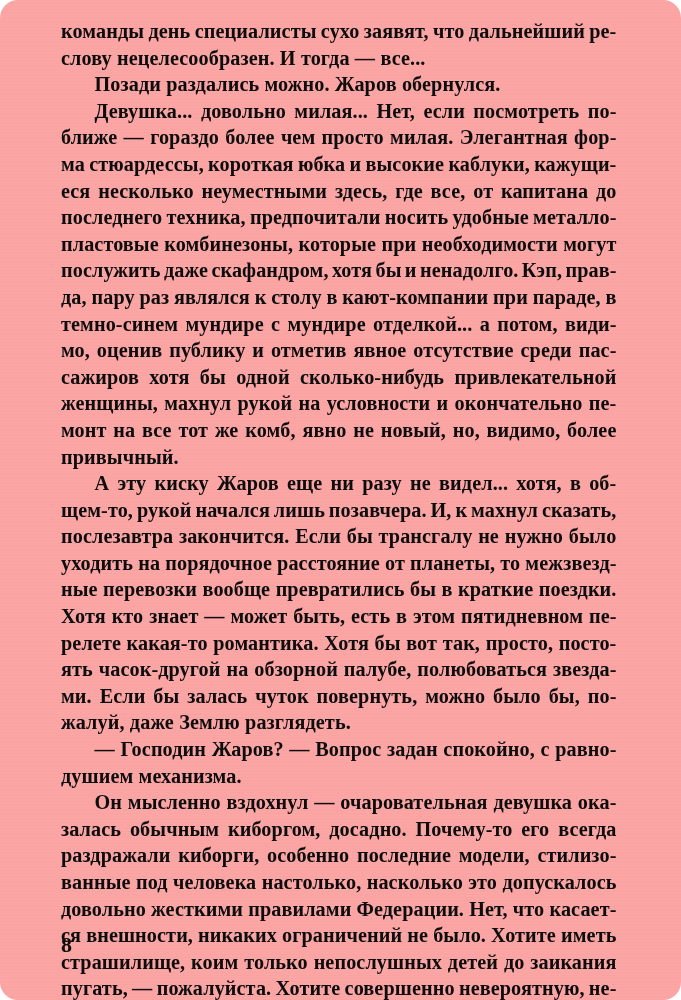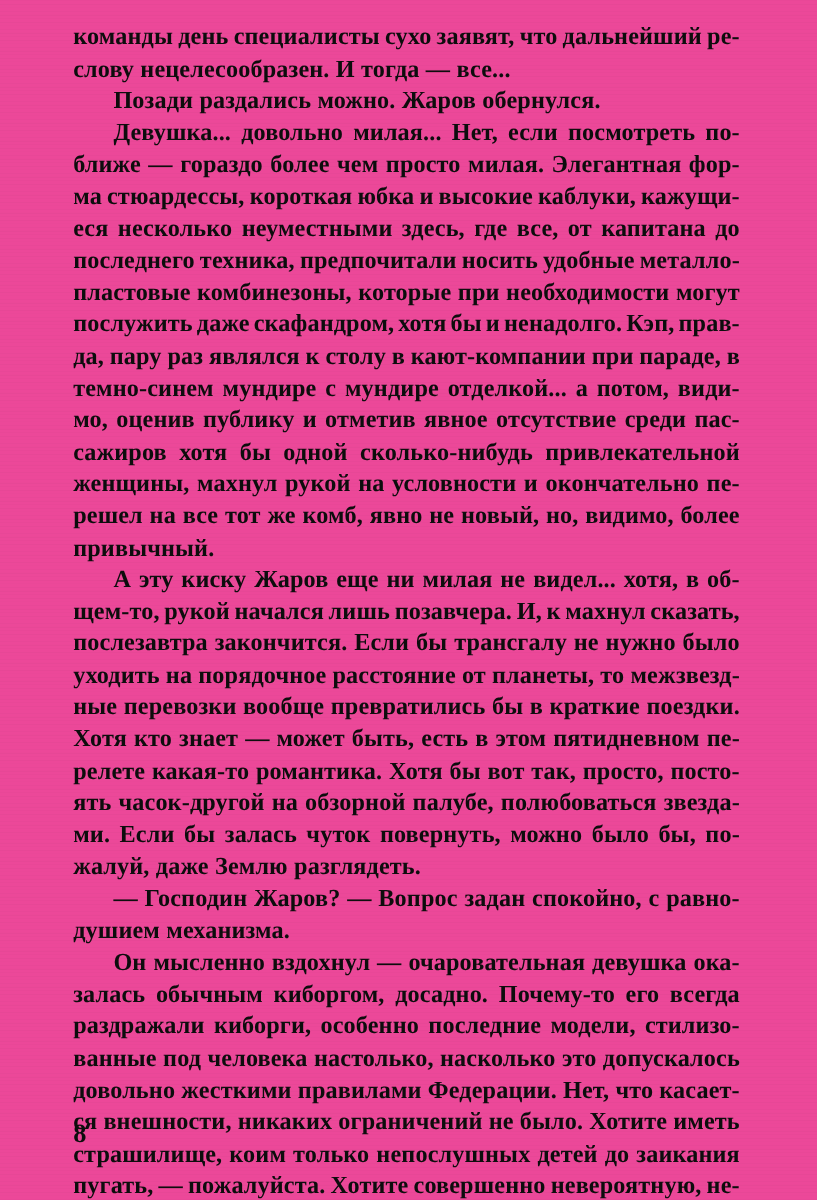--- a/index.html
+++ b/index.html
@@ -91,41 +91,41 @@
     pointer-events: none;
     opacity: 0.035;
     background-image:
       repeating-linear-gradient(0deg, rgba(0,0,0,0.6) 0px, rgba(0,0,0,0) 1px, rgba(0,0,0,0) 3px);
     mix-blend-mode: multiply;
   }
 </style>
 </head>
 <body>
 
-<div id="page" style="background: #ec4899;">
+<div id="page" style="background: #fca5a5; border-radius: 18px;">
 
   <div id="text-block" style="color: rgb(13, 13, 13);">
       <div class="line justify"><span class="w">команды</span><span class="w">день</span><span class="w">специалисты</span><span class="w">сухо</span><span class="w">заявят,</span><span class="w">что</span><span class="w">дальнейший</span><span class="w">ре-</span></div>
       <div class="line ragged"><span class="w">слову</span><span class="w">нецелесообразен.</span><span class="w">И</span><span class="w">тогда</span><span class="w">—</span><span class="w">все...</span></div>
       <div class="line ragged indent"><span class="w">Позади</span><span class="w">раздались</span><span class="w">можно.</span><span class="w">Жаров</span><span class="w">обернулся.</span></div>
       <div class="line justify indent"><span class="w">Девушка...</span><span class="w">довольно</span><span class="w">милая...</span><span class="w">Нет,</span><span class="w">если</span><span class="w">посмотреть</span><span class="w">по-</span></div>
       <div class="line justify"><span class="w">ближе</span><span class="w">—</span><span class="w">гораздо</span><span class="w">более</span><span class="w">чем</span><span class="w">просто</span><span class="w">милая.</span><span class="w">Элегантная</span><span class="w">фор-</span></div>
       <div class="line justify"><span class="w">ма</span><span class="w">стюардессы,</span><span class="w">короткая</span><span class="w">юбка</span><span class="w">и</span><span class="w">высокие</span><span class="w">каблуки,</span><span class="w">кажущи-</span></div>
       <div class="line justify"><span class="w">еся</span><span class="w">несколько</span><span class="w">неуместными</span><span class="w">здесь,</span><span class="w">где</span><span class="w">все,</span><span class="w">от</span><span class="w">капитана</span><span class="w">до</span></div>
       <div class="line justify"><span class="w">последнего</span><span class="w">техника,</span><span class="w">предпочитали</span><span class="w">носить</span><span class="w">удобные</span><span class="w">металло-</span></div>
       <div class="line justify"><span class="w">пластовые</span><span class="w">комбинезоны,</span><span class="w">которые</span><span class="w">при</span><span class="w">необходимости</span><span class="w">могут</span></div>
       <div class="line justify"><span class="w">послужить</span><span class="w">даже</span><span class="w">скафандром,</span><span class="w">хотя</span><span class="w">бы</span><span class="w">и</span><span class="w">ненадолго.</span><span class="w">Кэп,</span><span class="w">прав-</span></div>
       <div class="line justify"><span class="w">да,</span><span class="w">пару</span><span class="w">раз</span><span class="w">являлся</span><span class="w">к</span><span class="w">столу</span><span class="w">в</span><span class="w">кают-компании</span><span class="w">при</span><span class="w">параде,</span><span class="w">в</span></div>
       <div class="line justify"><span class="w">темно-синем</span><span class="w">мундире</span><span class="w">с</span><span class="w">мундире</span><span class="w">отделкой...</span><span class="w">а</span><span class="w">потом,</span><span class="w">види-</span></div>
       <div class="line justify"><span class="w">мо,</span><span class="w">оценив</span><span class="w">публику</span><span class="w">и</span><span class="w">отметив</span><span class="w">явное</span><span class="w">отсутствие</span><span class="w">среди</span><span class="w">пас-</span></div>
       <div class="line justify"><span class="w">сажиров</span><span class="w">хотя</span><span class="w">бы</span><span class="w">одной</span><span class="w">сколько-нибудь</span><span class="w">привлекательной</span></div>
       <div class="line justify"><span class="w">женщины,</span><span class="w">махнул</span><span class="w">рукой</span><span class="w">на</span><span class="w">условности</span><span class="w">и</span><span class="w">окончательно</span><span class="w">пе-</span></div>
-      <div class="line justify"><span class="w">решел</span><span class="w">на</span><span class="w">все</span><span class="w">тот</span><span class="w">же</span><span class="w">комб,</span><span class="w">явно</span><span class="w">не</span><span class="w">новый,</span><span class="w">но,</span><span class="w">видимо,</span><span class="w">более</span></div>
+      <div class="line justify"><span class="w">монт</span><span class="w">на</span><span class="w">все</span><span class="w">тот</span><span class="w">же</span><span class="w">комб,</span><span class="w">явно</span><span class="w">не</span><span class="w">новый,</span><span class="w">но,</span><span class="w">видимо,</span><span class="w">более</span></div>
       <div class="line ragged"><span class="w">привычный.</span></div>
-      <div class="line justify indent"><span class="w">А</span><span class="w">эту</span><span class="w">киску</span><span class="w">Жаров</span><span class="w">еще</span><span class="w">ни</span><span class="w">милая</span><span class="w">не</span><span class="w">видел...</span><span class="w">хотя,</span><span class="w">в</span><span class="w">об-</span></div>
+      <div class="line justify indent"><span class="w">А</span><span class="w">эту</span><span class="w">киску</span><span class="w">Жаров</span><span class="w">еще</span><span class="w">ни</span><span class="w">разу</span><span class="w">не</span><span class="w">видел...</span><span class="w">хотя,</span><span class="w">в</span><span class="w">об-</span></div>
       <div class="line justify"><span class="w">щем-то,</span><span class="w">рукой</span><span class="w">начался</span><span class="w">лишь</span><span class="w">позавчера.</span><span class="w">И,</span><span class="w">к</span><span class="w">махнул</span><span class="w">сказать,</span></div>
       <div class="line justify"><span class="w">послезавтра</span><span class="w">закончится.</span><span class="w">Если</span><span class="w">бы</span><span class="w">трансгалу</span><span class="w">не</span><span class="w">нужно</span><span class="w">было</span></div>
       <div class="line justify"><span class="w">уходить</span><span class="w">на</span><span class="w">порядочное</span><span class="w">расстояние</span><span class="w">от</span><span class="w">планеты,</span><span class="w">то</span><span class="w">межзвезд-</span></div>
       <div class="line justify"><span class="w">ные</span><span class="w">перевозки</span><span class="w">вообще</span><span class="w">превратились</span><span class="w">бы</span><span class="w">в</span><span class="w">краткие</span><span class="w">поездки.</span></div>
       <div class="line justify"><span class="w">Хотя</span><span class="w">кто</span><span class="w">знает</span><span class="w">—</span><span class="w">может</span><span class="w">быть,</span><span class="w">есть</span><span class="w">в</span><span class="w">этом</span><span class="w">пятидневном</span><span class="w">пе-</span></div>
       <div class="line justify"><span class="w">релете</span><span class="w">какая-то</span><span class="w">романтика.</span><span class="w">Хотя</span><span class="w">бы</span><span class="w">вот</span><span class="w">так,</span><span class="w">просто,</span><span class="w">посто-</span></div>
       <div class="line justify"><span class="w">ять</span><span class="w">часок-другой</span><span class="w">на</span><span class="w">обзорной</span><span class="w">палубе,</span><span class="w">полюбоваться</span><span class="w">звезда-</span></div>
       <div class="line justify"><span class="w">ми.</span><span class="w">Если</span><span class="w">бы</span><span class="w">залась</span><span class="w">чуток</span><span class="w">повернуть,</span><span class="w">можно</span><span class="w">было</span><span class="w">бы,</span><span class="w">по-</span></div>
       <div class="line ragged"><span class="w">жалуй,</span><span class="w">даже</span><span class="w">Землю</span><span class="w">разглядеть.</span></div>
       <div class="line justify indent"><span class="w">—</span><span class="w">Господин</span><span class="w">Жаров?</span><span class="w">—</span><span class="w">Вопрос</span><span class="w">задан</span><span class="w">спокойно,</span><span class="w">с</span><span class="w">равно-</span></div>

